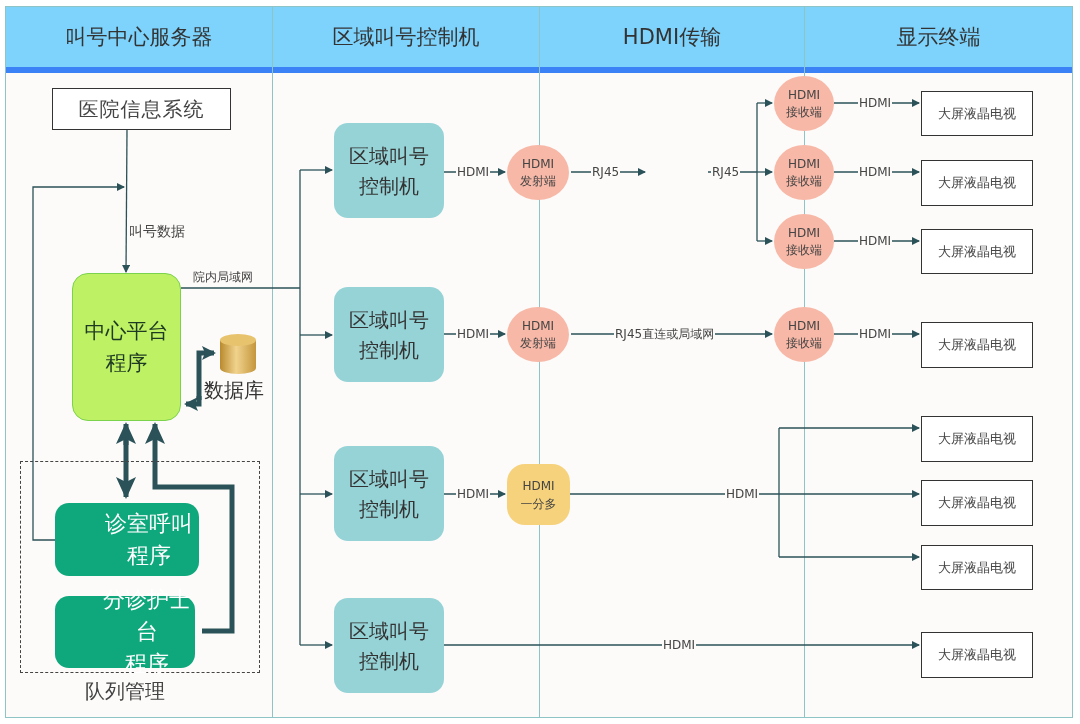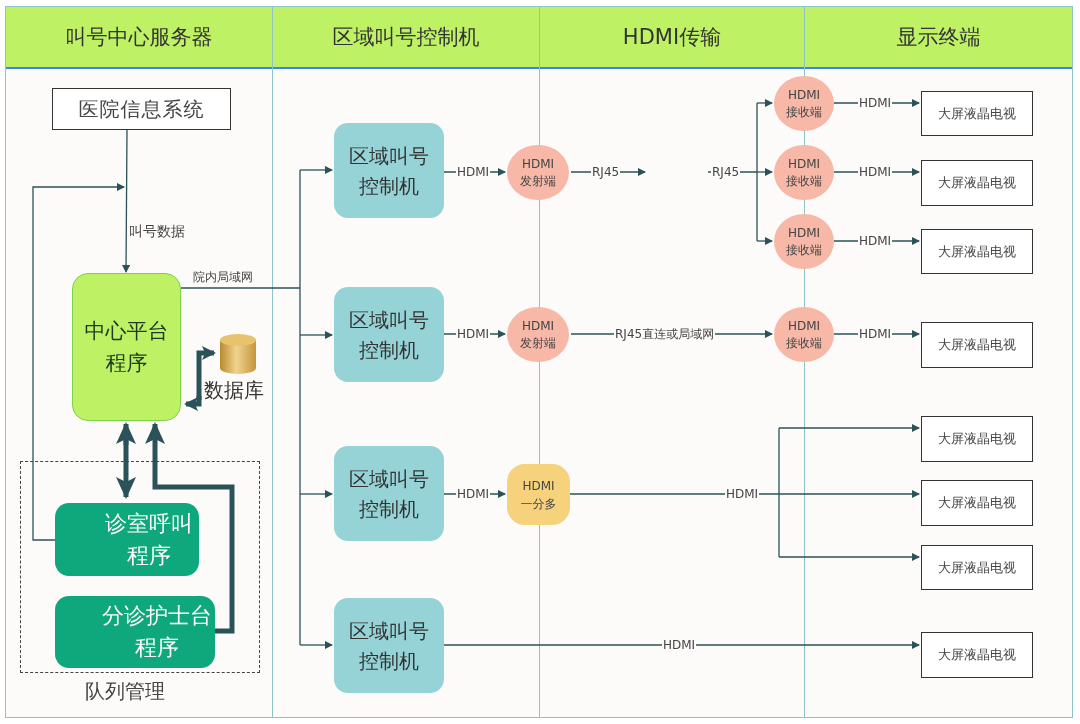--- a/index.html
+++ b/index.html
@@ -1,19 +1,19 @@
 <!DOCTYPE html>
 <html><head>
 <meta charset="utf-8">
 <style>
   html, body { margin: 0; padding: 0; background: #ffffff; }
   body { width: 1080px; height: 724px; position: relative; overflow: hidden; font-family: "DejaVu Sans", sans-serif; }
   #canvas { position: absolute; left: 0; top: 0; width: 1080px; height: 724px; }
   .frame { position: absolute; left: 5px; top: 6px; width: 1068px; height: 712px; border: 1px solid #8fc4c6; background: #fcfbf9; box-sizing: border-box; }
-  .hdr { position: absolute; top: 7px; height: 60px; background: #bef264; border-bottom: 2px solid #3b82f6; display: flex; align-items: center; justify-content: center; font-size: 21px; color: #333; }
+  .hdr { position: absolute; top: 7px; height: 60px; background: #7dd3fc; border-bottom: 6px solid #3b82f6; display: flex; align-items: center; justify-content: center; font-size: 21px; color: #333; }
   .colline { position: absolute; top: 7px; width: 1px; height: 710px; background: #8fc4c6; }
   svg { position: absolute; left: 0; top: 0; }
   .box { position: absolute; display: flex; align-items: center; justify-content: center; text-align: center; box-sizing: border-box; }
   .his { border: 1.5px solid #333; background: #fff; font-size: 20px; color: #444; letter-spacing: 1px; }
   .central { background: #bef264; border: 1.5px solid #7bd24d; border-radius: 16px; font-size: 21px; color: #1f3a22; line-height: 32px; }
   .queue { background: #0fa77c; border-radius: 14px; color: #fff; font-size: 22px; line-height: 32px; padding-left: 44px; }
   .zone { background: #96d3d7; border-radius: 14px; font-size: 20px; color: #333; line-height: 30px; }
   .circ { background: #f7b8a7; border-radius: 50%; font-size: 12px; color: #444; line-height: 17px; }
   .switch { background: #fbe48a; border: 1px solid #e8c76a; border-radius: 8px; font-size: 12px; color: #444; line-height: 18px; }
   .splitter { background: #f6d27c; border-radius: 18px; font-size: 12px; color: #444; line-height: 18px; }
@@ -115,21 +115,21 @@
       </linearGradient>
     </defs>
     <path d="M1,7 L1,35 A18,6 0 0 0 37,35 L37,7 Z" fill="url(#dbg)"></path>
     <ellipse cx="19" cy="7" rx="18" ry="6" fill="#e8c36e"></ellipse>
   </svg>
   <div class="db-label">数据库</div>
 
   <div class="dashed"></div>
   <div class="box queue pre" style="left:55px;top:503px;width:144px;height:73px;">诊室呼叫
 程序</div>
-  <div class="box queue pre" style="left:55px;top:596px;width:160px;height:72px;">分诊护士台
+  <div class="box queue pre" style="left:55px;top:596px;width:140px;height:72px;">分诊护士台
 程序</div>
   <div class="queue-title">队列管理</div>
 
   <div class="box zone pre" style="left:334px;top:123px;width:110px;height:95px;">区域叫号
 控制机</div>
   <div class="box zone pre" style="left:334px;top:287px;width:110px;height:95px;">区域叫号
 控制机</div>
   <div class="box zone pre" style="left:334px;top:446px;width:110px;height:95px;">区域叫号
 控制机</div>
   <div class="box zone pre" style="left:334px;top:598px;width:110px;height:95px;">区域叫号

